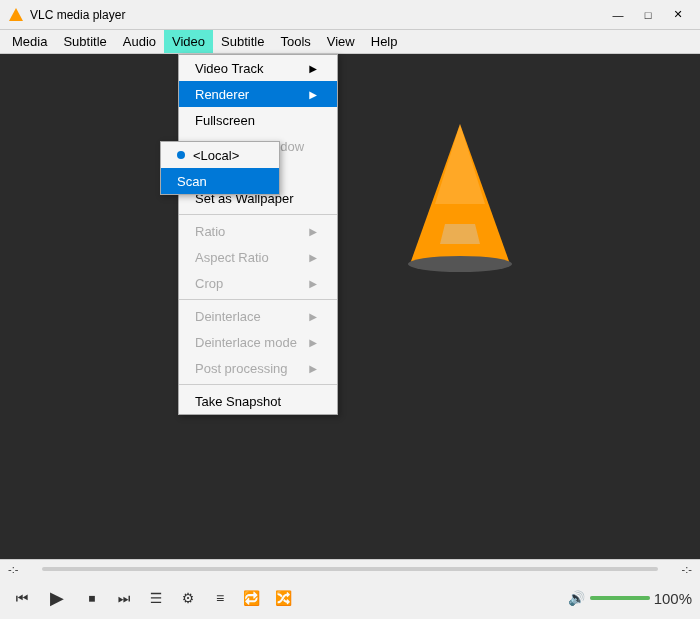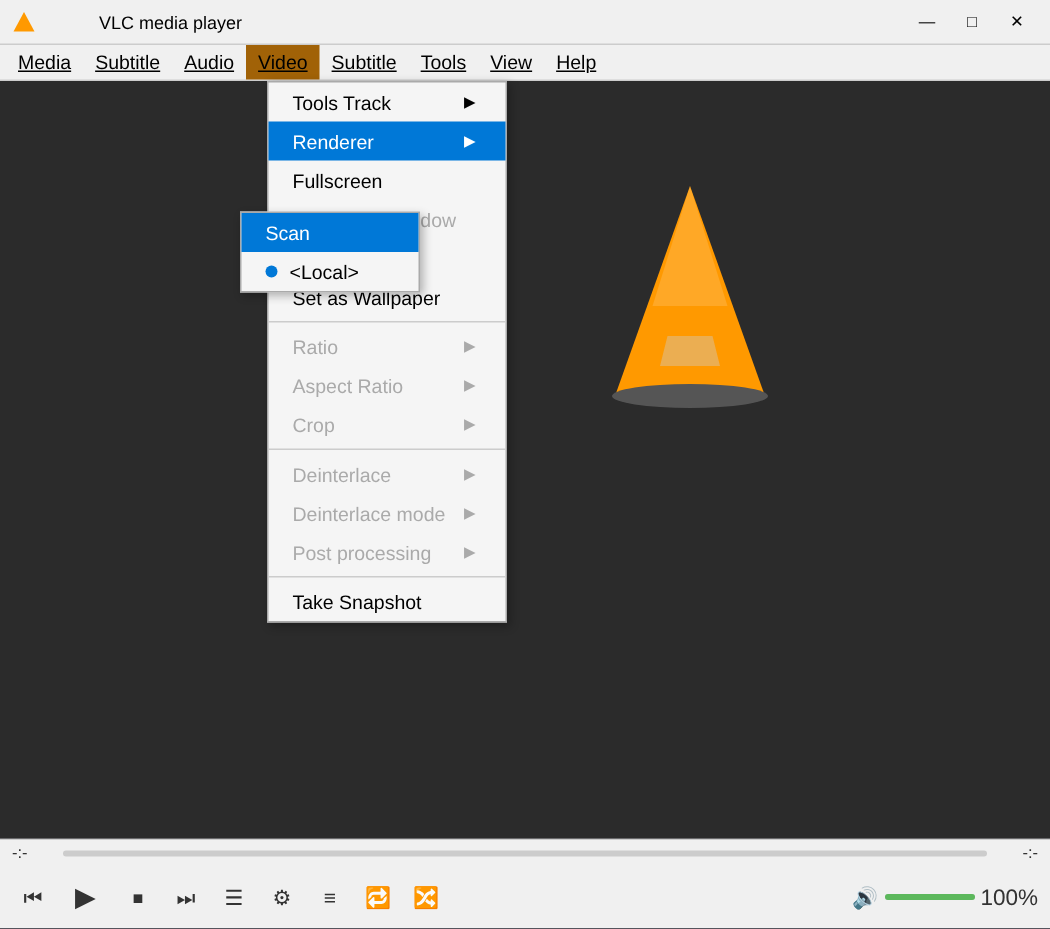--- a/index.html
+++ b/index.html
@@ -14,21 +14,20 @@
     }
 
     
     .title-bar {
       background: #f0f0f0;
       height: 30px;
       display: flex;
       align-items: center;
       padding: 0 8px;
       border-bottom: 1px solid #ccc;
-      gap: 36px;
     }
     .title-bar-icon {
       width: 16px;
       height: 16px;
       margin-right: 6px;
     }
     .title-bar-text {
       flex: 1;
       font-size: 12px;
       color: #000;
@@ -50,31 +49,30 @@
     }
 
     
     .menu-bar {
       background: #f0f0f0;
       height: 24px;
       display: flex;
       align-items: center;
       padding: 0 4px;
       border-bottom: 1px solid #ccc;
-      text-decoration: underline;
     }
     .menu-item {
       padding: 2px 8px;
       font-size: 13px;
       cursor: pointer;
       height: 100%;
       display: flex;
       align-items: center;
     }
-    .menu-item.active { background: #a16207; }
+    .menu-item.active { background: #5eead4; }
 
     
     .main-content {
       width: 700px;
       height: 505px;
       background: #2b2b2b;
       position: relative;
     }
 
     
@@ -288,21 +286,21 @@
       <polygon points="45,110 75,110 80,130 40,130" fill="#ccc" opacity="0.4"></polygon>
 
       <ellipse cx="60" cy="150" rx="52" ry="8" fill="#555"></ellipse>
     </svg>
   </div>
 
   <div class="dropdown-container">
     <div class="dropdown" style="left: 178px; top: 0px;">
 
       <div class="dropdown-item">
-        <span>Tools Track</span>
+        <span>Video Track</span>
         <span class="arrow-right">▶</span>
       </div>
 
       <div class="dropdown-item active">
         <span>Renderer</span>
         <span class="arrow-right">▶</span>
       </div>
 
       <div class="dropdown-item">
         <span>Fullscreen</span>
@@ -356,26 +354,26 @@
 
       <div class="dropdown-separator"></div>
 
       <div class="dropdown-item">
         <span>Take Snapshot</span>
       </div>
 
     </div>
 
     <div class="renderer-submenu">
-      <div class="renderer-item scan-active">
-        <span>Scan</span>
-      </div>
       <div class="renderer-item">
         <span class="dot"></span>
         <span>&lt;Local&gt;</span>
+      </div>
+      <div class="renderer-item scan-active">
+        <span>Scan</span>
       </div>
     </div>
   </div>
 
 </div>
 
 <div class="bottom-bar">
   <div class="progress-bar-container">
     <span class="time-left">-:-</span>
     <div class="progress-track"></div>

